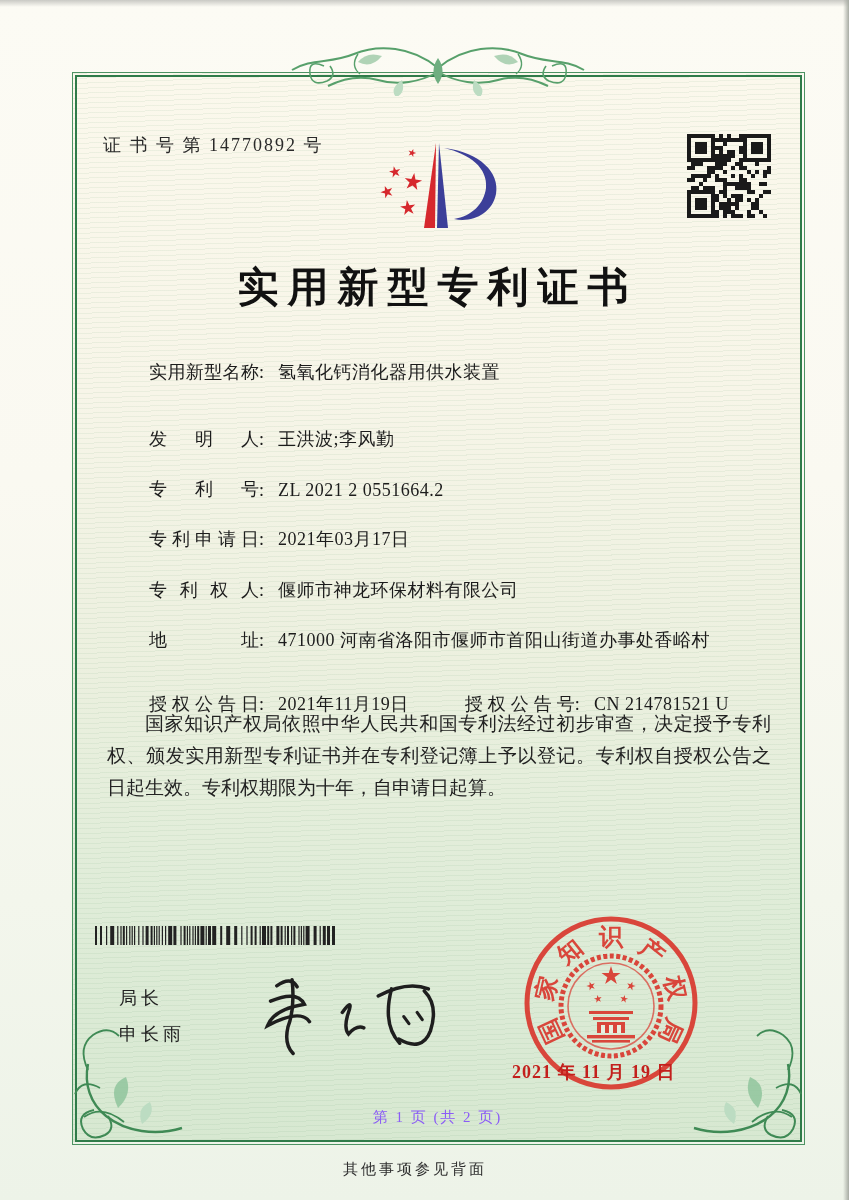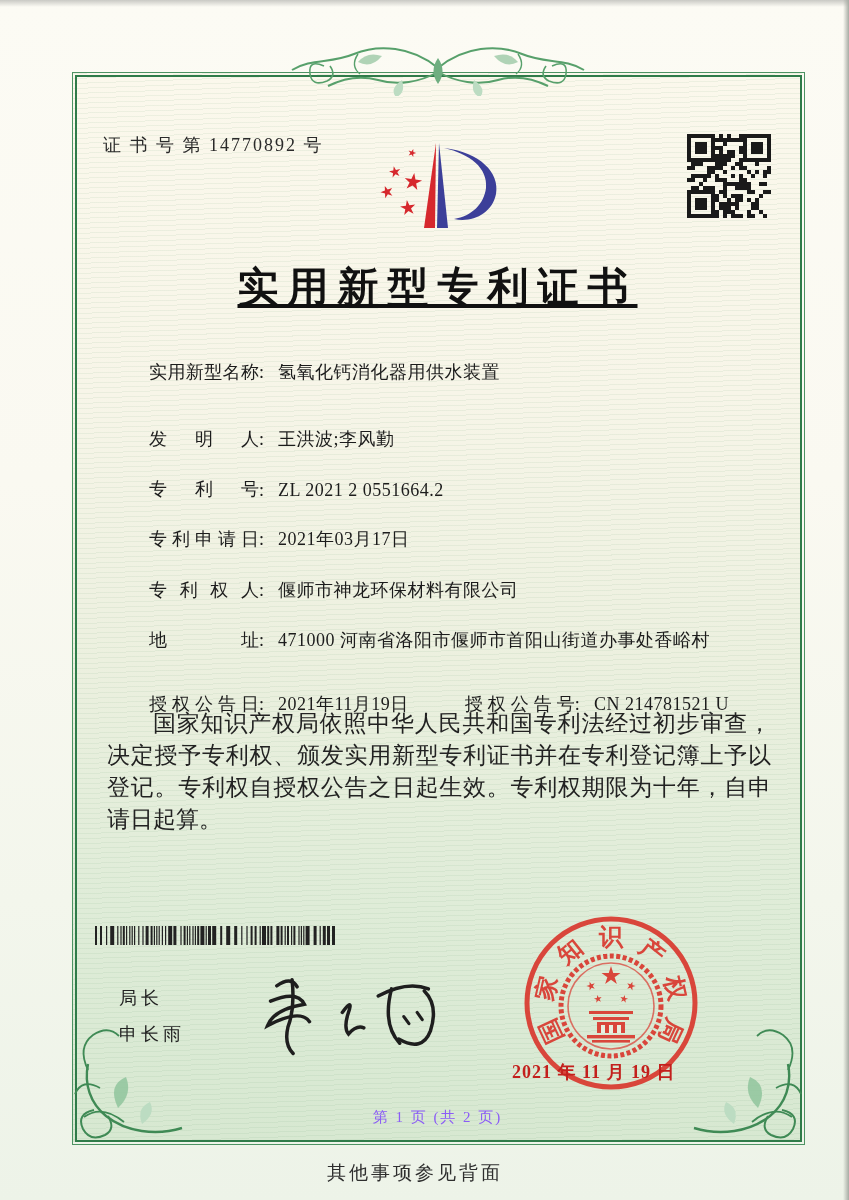--- a/index.html
+++ b/index.html
@@ -28,51 +28,51 @@
     content:"";position:absolute;inset:2px;border:2px solid #2f7b49;
   }
   .ornament{position:absolute;}
   .cert-no{
     position:absolute;left:103px;top:133px;font-size:18px;letter-spacing:2px;color:#2a2a2a;
   }
   .logo{position:absolute;left:360px;top:118px;width:150px;height:112px;}
   .qr{position:absolute;left:687px;top:134px;width:84px;height:84px;}
   .title{
     position:absolute;left:72px;top:260px;width:731px;margin:0;
-    text-align:center;font-size:41px;font-weight:bold;letter-spacing:9px;color:#111;text-decoration:underline;
+    text-align:center;font-size:41px;font-weight:bold;letter-spacing:9px;color:#111;
   }
   .fields{position:absolute;left:113px;top:360px;width:660px;font-size:18px;}
   .frow{position:absolute;left:0;white-space:nowrap;margin-left:36px;}
   .flabel{display:inline-block;width:110px;text-align:justify;text-align-last:justify;vertical-align:bottom;}
   .fcolon{display:inline-block;margin-right:14px;}
   .fvalue{letter-spacing:0.5px;}
   .frow.r1{top:0;}
   .frow.r2{top:67px;}
   .frow.r3{top:117px;}
   .frow.r4{top:167px;}
   .frow.r5{top:218px;}
   .frow.r6{top:268px;}
   .frow.r7{top:332px;}
   .pair2{margin-left:56px;}
   .body-text{
     position:absolute;left:107px;top:708px;width:664px;
-    font-size:23px;line-height:32px;text-align:justify;color:#222;
+    font-size:19px;line-height:32px;text-align:justify;color:#222;
   }
   .body-text p{margin:0;text-indent:2em;}
   .barcode{position:absolute;left:95px;top:926px;width:240px;height:19px;}
   .director-title{position:absolute;left:119px;top:986px;font-size:18px;letter-spacing:4px;font-family:"Liberation Sans","DejaVu Sans",sans-serif;color:#222;}
   .director-name{position:absolute;left:119px;top:1022px;font-size:18px;letter-spacing:4px;font-family:"Liberation Sans","DejaVu Sans",sans-serif;color:#222;}
   .signature{position:absolute;left:248px;top:972px;width:205px;height:85px;}
   .seal{position:absolute;left:522px;top:914px;width:178px;height:178px;opacity:0.93;}
   .seal-date{
     position:absolute;left:512px;top:1060px;width:200px;text-align:left;
     font-size:18px;letter-spacing:1px;color:#c3201d;font-weight:bold;
   }
   .page-indicator{position:absolute;left:72px;top:1108px;width:731px;text-align:center;font-size:15px;letter-spacing:2px;color:#8b5cf6;}
-  .footer-note{position:absolute;left:0;top:1160px;width:830px;text-align:center;font-size:19px;letter-spacing:3px;color:#2e2e2e;}
+  .footer-note{position:absolute;left:0;top:1160px;width:830px;text-align:center;font-size:15px;letter-spacing:3px;color:#2e2e2e;}
 </style>
 </head>
 <body>
 
 <svg width="0" height="0" style="position:absolute" aria-hidden="true">
   <defs>
     <path id="star5" d="M0,-1 L0.2245,-0.309 L0.951,-0.309 L0.363,0.118 L0.588,0.809 L0,0.382 L-0.588,0.809 L-0.363,0.118 L-0.951,-0.309 L-0.2245,-0.309 Z"></path>
     <g id="flourish-half" fill="none" stroke="#57a06b" stroke-width="2">
       <path d="M176,32 C150,10 116,8 92,18 C68,28 50,22 30,34"></path>
       <path d="M176,36 C158,46 136,50 116,44 C98,39 82,42 66,50"></path>

